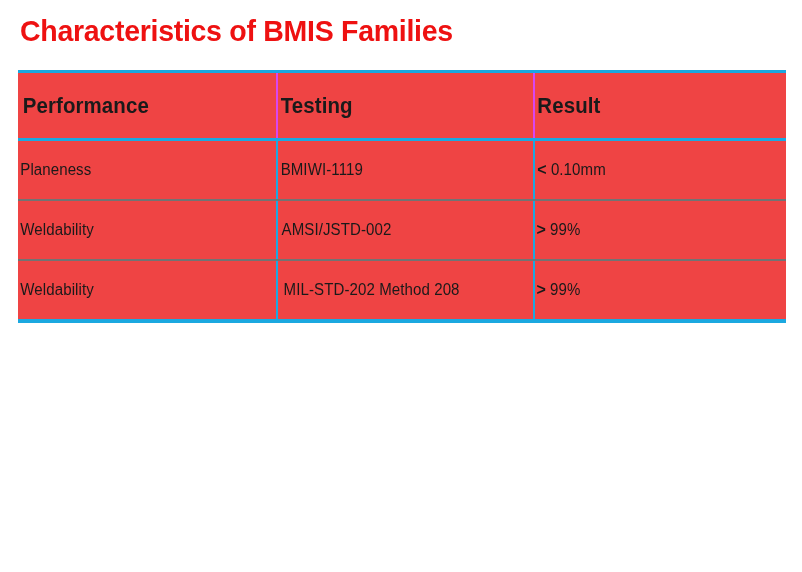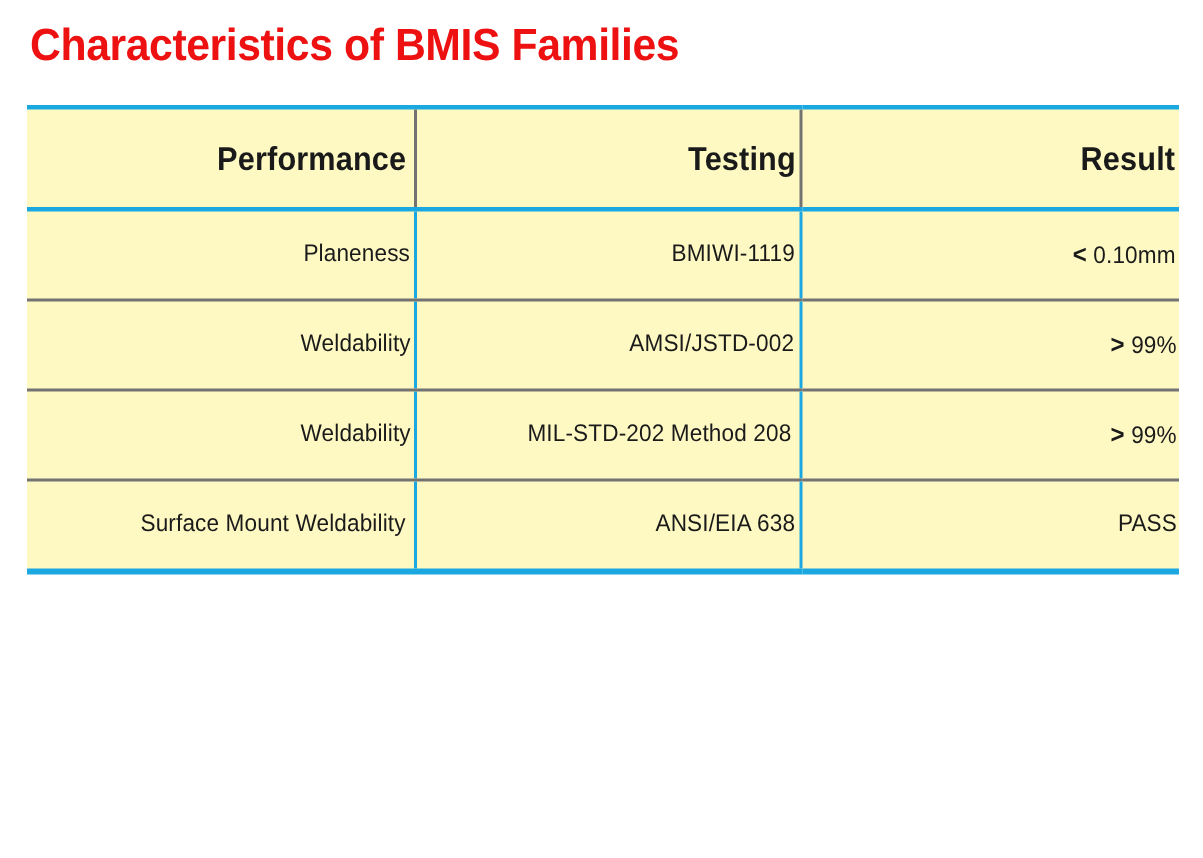--- a/index.html
+++ b/index.html
@@ -51,38 +51,38 @@
     border-collapse: collapse;
     table-layout: fixed;
   }
 
   table.char-table col.c-perf   { width: 259px; }
   table.char-table col.c-test   { width: 257px; }
   table.char-table col.c-result { width: 252px; }
 
   table.char-table th,
   table.char-table td {
-    text-align: right;
+    text-align: left;
     vertical-align: middle;
     color: #1a1a1a;
     padding: 0;
-    background: #fef9c3;
+    background: #ef4444;
   }
 
   
   table.char-table thead th {
     height: 65px;
     font-size: 22px;
     font-weight: bold;
     letter-spacing: 0.1px;
     border-top: 3px solid #1ba8e0;
     border-bottom: 3px solid #1ba8e0;
   }
   table.char-table thead th.div-left {
-    border-left: 2px solid #737373;
+    border-left: 2px solid #d946ef;
   }
 
   
   table.char-table tbody td {
     height: 58px;
     font-size: 16px;
     font-weight: normal;
     letter-spacing: 0.1px;
     border-bottom: 2px solid #737373;
   }
@@ -172,31 +172,20 @@
             <span class="cell-text">Weldability</span>
           </td>
           <td class="div-left">
             <span class="cell-text">MIL-STD-202 Method 208</span>
           </td>
           <td class="div-left">
             <span class="cell-text"><span class="result-strong">&gt;</span> <span class="result-value">99%</span></span>
           </td>
         </tr>
 
-        <tr>
-          <td>
-            <span class="cell-text">Surface Mount Weldability</span>
-          </td>
-          <td class="div-left">
-            <span class="cell-text">ANSI/EIA 638</span>
-          </td>
-          <td class="div-left">
-            <span class="cell-text result-value">PASS</span>
-          </td>
-        </tr>
 
 
 
 
       </tbody>
     </table>
   </div>
 
 </div>
 

